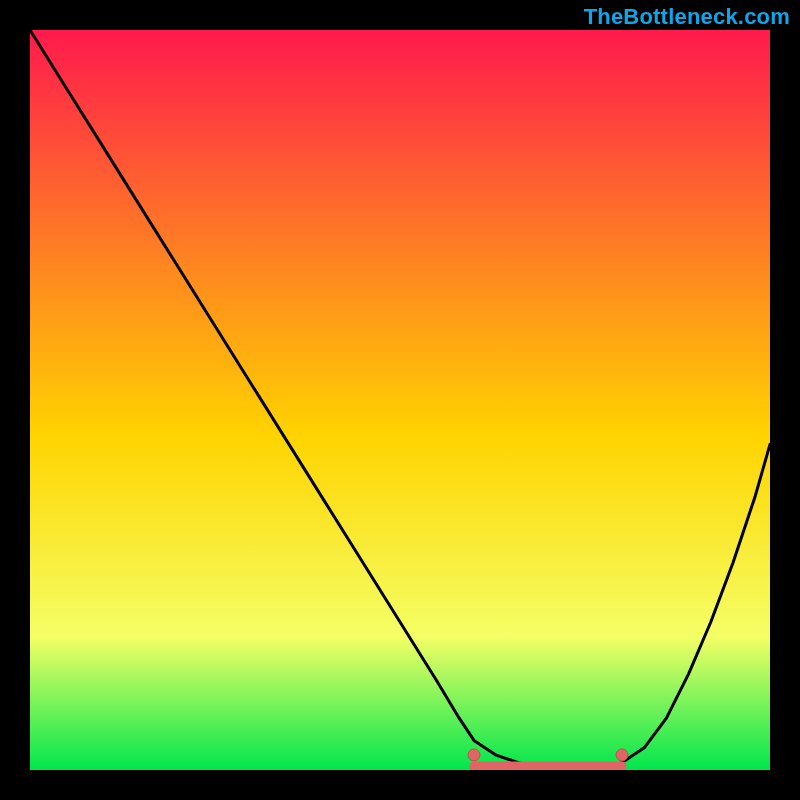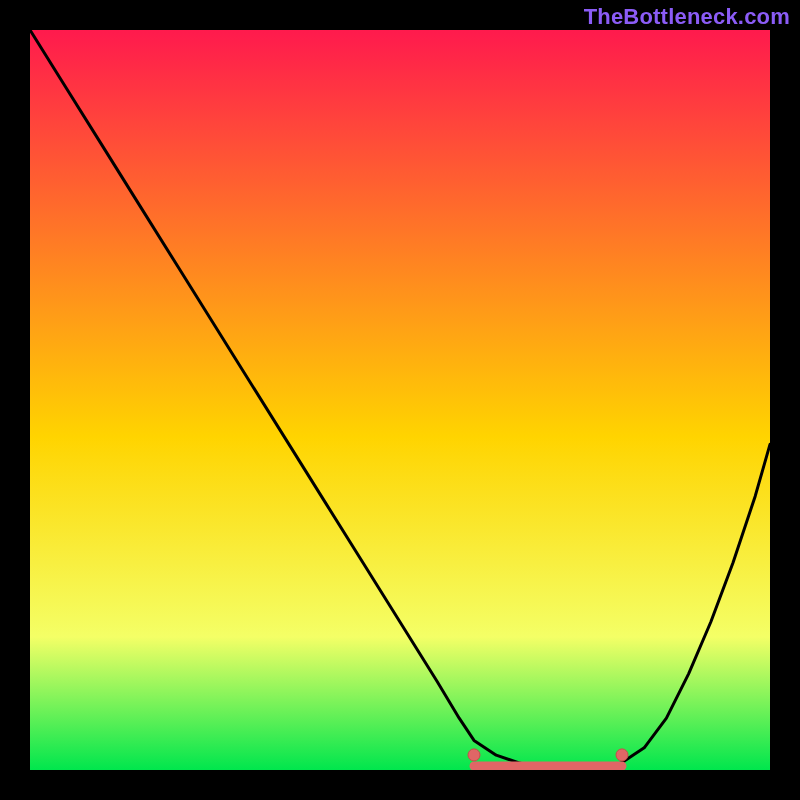--- a/index.html
+++ b/index.html
@@ -14,21 +14,21 @@
   .frame {
     position: relative;
     width: 800px;
     height: 800px;
     background: #000;
   }
   .watermark {
     position: absolute;
     top: 4px;
     right: 10px;
-    color: #8b5cf6;
+    color: #0ea5e9;
     font-size: 22px;
     font-weight: 600;
     letter-spacing: 0.2px;
     user-select: none;
   }
   .plot {
     position: absolute;
     left: 30px;
     top: 30px;
     width: 740px;

